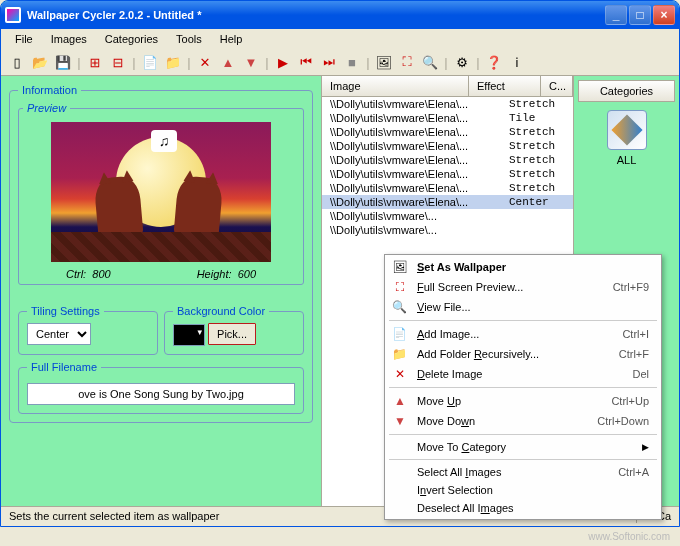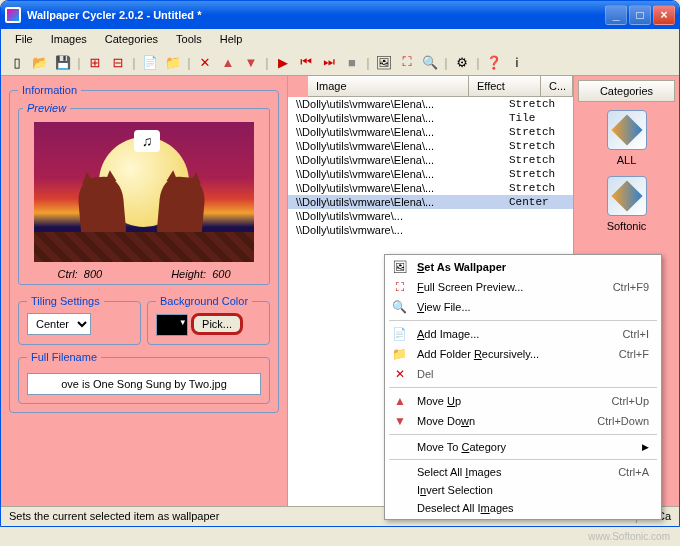--- a/index.html
+++ b/index.html
@@ -1,54 +1,54 @@
 <!DOCTYPE html>
 <html><head>
 <meta charset="utf-8">
 <style>
 * { box-sizing: border-box; margin: 0; padding: 0; font-family: Tahoma, sans-serif; font-size: 11px; }
 body { background: #ece9d8; width: 680px; height: 546px; overflow: hidden; }
-.window { border: 1px solid #0054e3; border-radius: 8px 8px 0 0; overflow: hidden; background: #fca5a5; }
+.window { border: 1px solid #0054e3; border-radius: 8px 8px 0 0; overflow: hidden; background: #86efac; }
 .titlebar { background: linear-gradient(to bottom, #3c8cf0, #0054e3 50%, #0054e3); height: 28px; display: flex; align-items: center; padding: 0 4px; color: white; font-weight: bold; font-size: 12px; }
 .titlebar-icon { width: 16px; height: 16px; margin-right: 6px; background: white; border-radius: 2px; position: relative; }
 .titlebar-icon::after { content: ""; position: absolute; inset: 2px; background: linear-gradient(135deg,#f0a,#0af); }
 .titlebar-title { flex: 1; }
 .win-btns { display: flex; gap: 2px; }
 .win-btn { width: 22px; height: 20px; border-radius: 3px; border: 1px solid #fff3; display: flex; align-items: center; justify-content: center; font-weight: bold; color: white; font-size: 12px; }
 .win-btn.min, .win-btn.max { background: linear-gradient(#6296e8,#2f70d0); }
 .win-btn.close { background: linear-gradient(#f08080,#d04020); }
 .menubar { background: #ece9d8; display: flex; padding: 2px 6px; gap: 2px; }
 .menubar span { padding: 2px 8px; }
 .toolbar { background: #ece9d8; padding: 3px 6px; display: flex; gap: 3px; align-items: center; border-bottom: 1px solid #aca899; }
 .tb { width: 20px; height: 20px; display: flex; align-items: center; justify-content: center; border: 1px solid transparent; border-radius: 3px; font-size: 13px; }
 .tb.sep { width: 6px; color: #aca899; }
 .content { display: flex; height: 430px; }
-.left-panel { width: 286px; padding: 8px; display: flex; flex-direction: column; gap: 6px; }
+.left-panel { width: 320px; padding: 8px; display: flex; flex-direction: column; gap: 6px; }
 fieldset { border: 1px solid #7a9ac5; border-radius: 4px; padding: 6px 8px 8px; }
 legend { color: #0046d5; padding: 0 4px; font-size: 11px; }
 .preview-box { border: 1px solid #7a9ac5; border-radius: 3px; padding: 4px; font-style: italic; }
 .preview-img { width: 220px; height: 140px; background: linear-gradient(to bottom, #8b1a5a 0%, #a82050 40%, #d84030 55%, #f0a030 65%, #1a1050 75%, #0a0830 100%); position: relative; margin: 4px auto; overflow: hidden; }
 .moon { position: absolute; width: 90px; height: 90px; background: radial-gradient(circle at 35% 35%, #fff8d0, #f0d050); border-radius: 50%; left: 65px; top: 15px; }
 .cat { position: absolute; width: 45px; height: 60px; background: #7a2a1a; bottom: 25px; border-radius: 40% 40% 10% 10%; }
 .cat::before { content: ""; position: absolute; width: 12px; height: 12px; background: #7a2a1a; top: -6px; left: 5px; clip-path: polygon(0 100%, 50% 0, 100% 100%); }
 .cat::after { content: ""; position: absolute; width: 12px; height: 12px; background: #7a2a1a; top: -6px; right: 5px; clip-path: polygon(0 100%, 50% 0, 100% 100%); }
 .cat1 { left: 45px; transform: rotate(-5deg); }
 .cat2 { left: 125px; transform: rotate(5deg); }
 .note-bubble { position: absolute; top: 8px; left: 100px; width: 26px; height: 22px; background: white; border-radius: 4px; display: flex; align-items: center; justify-content: center; font-size: 14px; }
 .roofs { position: absolute; bottom: 0; left: 0; right: 0; height: 30px; background: linear-gradient(45deg, #4a1a10 25%, #5a2018 25%, #5a2018 50%, #4a1a10 50%, #4a1a10 75%, #5a2018 75%); background-size: 20px 20px; }
 .dims { display: flex; justify-content: space-around; margin-top: 6px; }
 .row-panels { display: flex; gap: 6px; }
 .row-panels fieldset { flex: 1; }
 select, .pick-btn, .color-sw { height: 22px; border: 1px solid #7f9db9; background: white; font-size: 11px; padding: 0 4px; }
 .color-sw { width: 32px; background: #000; display: inline-block; vertical-align: middle; position: relative; }
 .color-sw::after { content:"▾"; position: absolute; right: 2px; top: 2px; color: white; font-size: 9px; }
-.pick-btn { background: #ece9d8; border: 3px solid #b91c1c; border-radius: 8px; padding: 2px 8px; }
+.pick-btn { background: #ece9d8; border: 1px solid #b91c1c; border-radius: 1px; padding: 2px 8px; }
 .filename-box { background: white; border: 1px solid #7f9db9; padding: 4px 6px; margin-top: 4px; text-align: center; }
 .middle-panel { flex: 1; display: flex; flex-direction: column; border-left: 1px solid #aca899; }
-.list-header { display: flex; background: #ece9d8; border-bottom: 1px solid #aca899; margin-left: 20px; }
+.list-header { display: flex; background: #ece9d8; border-bottom: 1px solid #aca899; }
 .list-header div { padding: 4px 8px; border-right: 1px solid #aca899; background: linear-gradient(#fefefe,#e8e5d9); }
 .col-img { flex: 1; }
 .col-eff { width: 72px; }
 .col-c { width: 32px; }
 .list-body { flex: 1; background: white; overflow: hidden; }
 .list-row { display: flex; padding: 1px 0; }
 .list-row.sel { background: #c1d2ee; }
 .list-row .c1 { flex: 1; padding: 0 8px; white-space: nowrap; overflow: hidden; }
 .list-row .c2 { width: 72px; padding: 0 8px; font-family: Liberation Mono, monospace; }
 .right-panel { width: 106px; border-left: 1px solid #aca899; padding: 4px; }
@@ -132,21 +132,21 @@
             <div class="note-bubble">♫</div>
             <div class="cat cat1"></div>
             <div class="cat cat2"></div>
             <div class="roofs"></div>
           </div>
           <div class="dims">
             <span><span>Ctrl:</span>&nbsp;&nbsp;<span>800</span></span>
             <span><span>Height:</span>&nbsp;&nbsp;<span>600</span></span>
           </div>
         </fieldset>
-        <div class="row-panels" style="margin-top:10px">
+        <div class="row-panels" style="margin-top:20px">
           <fieldset>
             <legend>Tiling Settings</legend>
             <select><option>Center</option></select>
           </fieldset>
           <fieldset>
             <legend>Background Color</legend>
             <span class="color-sw"></span>
             <button class="pick-btn">Pick...</button>
           </fieldset>
         </div>
@@ -206,24 +206,20 @@
           </div>
         </div>
     </div>
 
     <div class="right-panel">
       <div class="cat-header">Categories</div>
       <div class="cat-item">
         <div class="cat-icon"></div>
         <div>ALL</div>
       </div>
-      <div class="cat-item">
-        <div class="cat-icon"></div>
-        <div>Softonic</div>
-      </div>
     </div>
   </div>
 
   <div class="statusbar">
     <div>Sets the current selected item as wallpaper</div>
     <div>In Ca</div>
   </div>
 </div>
 
 <div class="ctx-menu">
@@ -246,20 +242,21 @@
       <span class="ctx-label"><u>A</u>dd Image...</span>
       <span class="ctx-short">Ctrl+I</span>
     </div>
   <div class="ctx-item">
       <span class="ctx-icon">📁</span>
       <span class="ctx-label">Add Folder <u>R</u>ecursively...</span>
       <span class="ctx-short">Ctrl+F</span>
     </div>
   <div class="ctx-item">
       <span class="ctx-icon" style="color:#c00">✕</span>
+      <span class="ctx-label"><u>D</u>elete Image</span>
       <span class="ctx-short">Del</span>
     </div>
   <div class="ctx-sep"></div>
   <div class="ctx-item">
       <span class="ctx-icon" style="color:#c44">▲</span>
       <span class="ctx-label">Move <u>U</u>p</span>
       <span class="ctx-short">Ctrl+Up</span>
     </div>
   <div class="ctx-item">
       <span class="ctx-icon" style="color:#c44">▼</span>

